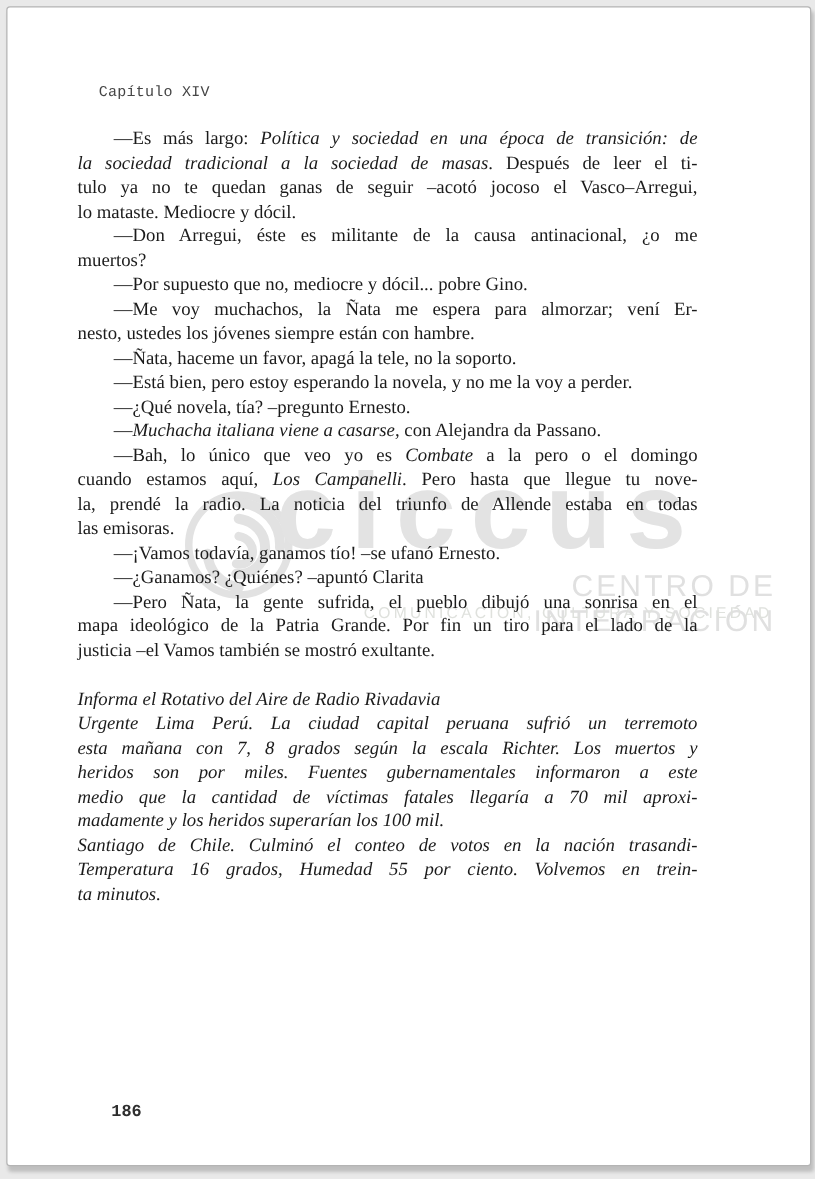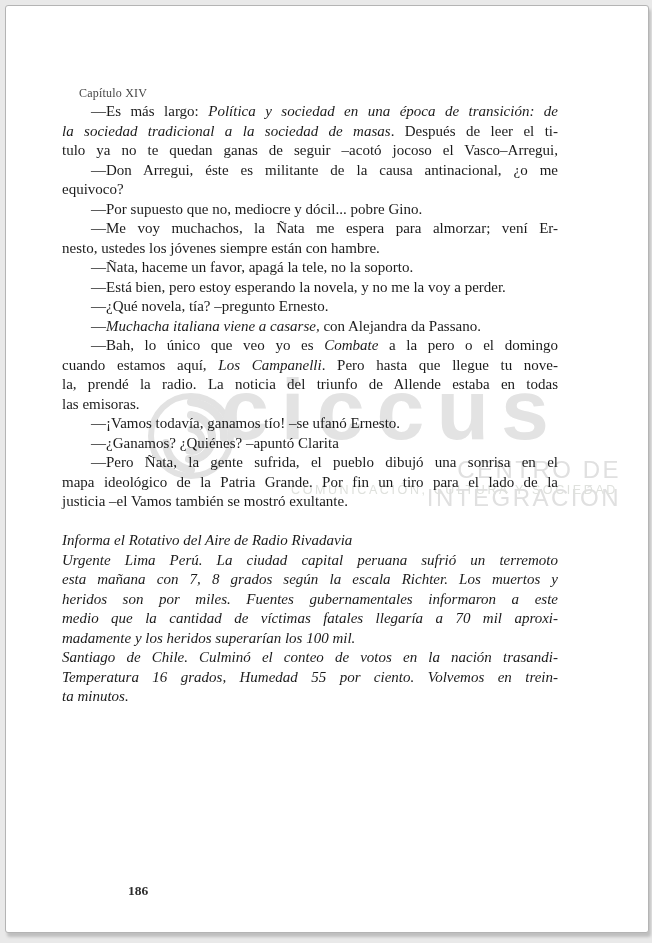--- a/index.html
+++ b/index.html
@@ -15,22 +15,22 @@
     position: absolute;
     left: 5px; top: 5px;
     width: 642px; height: 926px;
     background: #ffffff;
     border: 1px solid #b4b4b4;
     border-radius: 3px;
     box-shadow: 2px 4px 3px rgba(0,0,0,0.18);
   }
   .chapter-header {
     position: absolute;
-    left: 73px; top: 80px;
-    font-family: Liberation Serif, serif;
+    left: 73px; top: 61px;
+    font-family: Liberation Mono, monospace;
     font-size: 12px;
     color: #454545;
     letter-spacing: 0.2px;
   }
   
   .watermark {
     position: absolute;
     left: 135px; top: 360px;
     width: 480px; height: 150px;
     z-index: 0;
@@ -80,25 +80,24 @@
     min-height: 19.5px;
   }
   .line.final { text-align-last: left; }
   .line.indent { text-indent: 29px; }
   .line.spacer { min-height: 19.5px; }
   .it { font-style: italic; font-family: Liberation Serif, serif; }
   
   .page-number {
     position: absolute;
     left: 83px; top: 877px;
-    font-family: Liberation Serif, serif;
+    font-family: Liberation Mono, monospace;
     font-weight: bold;
     font-size: 13.5px;
     color: #2e2e2e;
-    margin-left: 39px;
   }
 </style>
 </head>
 <body>
 
 <div class="page">
 
   <div class="chapter-header">Capítulo XIV</div>
 
   <div class="watermark">
@@ -113,22 +112,23 @@
     </svg>
     <div class="wm-word">ciccus</div>
     <div class="wm-line1">CENTRO DE INTEGRACIÓN</div>
     <div class="wm-line2">COMUNICACIÓN, CULTURA Y SOCIEDAD</div>
   </div>
 
   <div class="text-column">
       <div class="line indent"><span>—Es más largo: </span><span class="it">Política y sociedad en una época de transición: de</span></div>
       <div class="line"><span class="it">la sociedad tradicional a la sociedad de masas</span><span>. Después de leer el ti-</span></div>
       <div class="line"><span>tulo ya no te quedan ganas de seguir –acotó jocoso el Vasco–Arregui,</span></div>
+      <div class="line final"><span>lo mataste. Mediocre y dócil.</span></div>
       <div class="line indent"><span>—Don Arregui, éste es militante de la causa antinacional, ¿o me</span></div>
-      <div class="line final"><span>equivoco?</span></div>
+      <div class="line final"><span>muertos?</span></div>
       <div class="line final indent"><span>—Por supuesto que no, mediocre y dócil... pobre Gino.</span></div>
       <div class="line indent"><span>—Me voy muchachos, la Ñata me espera para almorzar; vení Er-</span></div>
       <div class="line final"><span>nesto, ustedes los jóvenes siempre están con hambre.</span></div>
       <div class="line final indent"><span>—Ñata, haceme un favor, apagá la tele, no la soporto.</span></div>
       <div class="line final indent"><span>—Está bien, pero estoy esperando la novela, y no me la voy a perder.</span></div>
       <div class="line final indent"><span>—¿Qué novela, tía? –pregunto Ernesto.</span></div>
       <div class="line final indent"><span>—</span><span class="it">Muchacha italiana viene a casarse,</span><span> con Alejandra da Passano.</span></div>
       <div class="line indent"><span>—Bah, lo único que veo yo es </span><span class="it">Combate</span><span> a la pero o el domingo</span></div>
       <div class="line"><span>cuando estamos aquí, </span><span class="it">Los Campanelli</span><span>. Pero hasta que llegue tu nove-</span></div>
       <div class="line"><span>la, prendé la radio. La noticia del triunfo de Allende estaba en todas</span></div>

